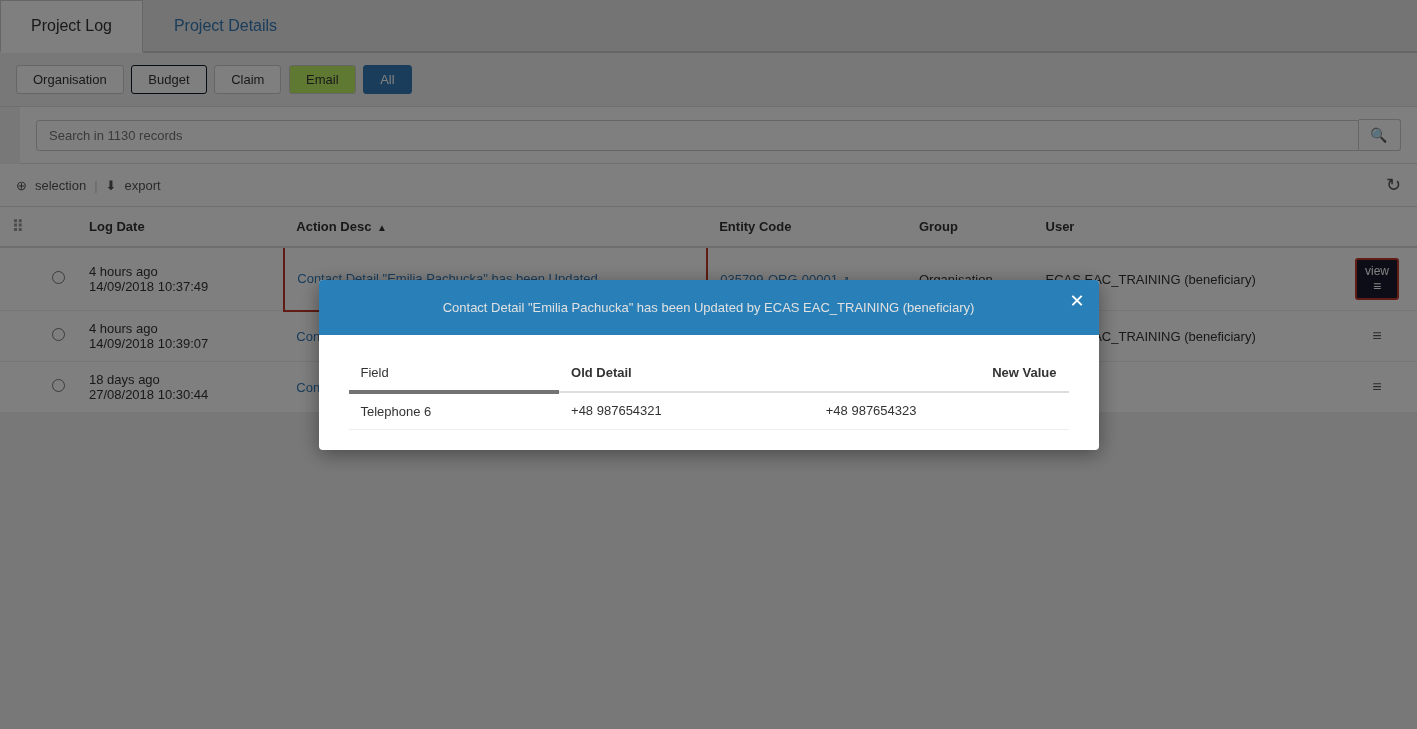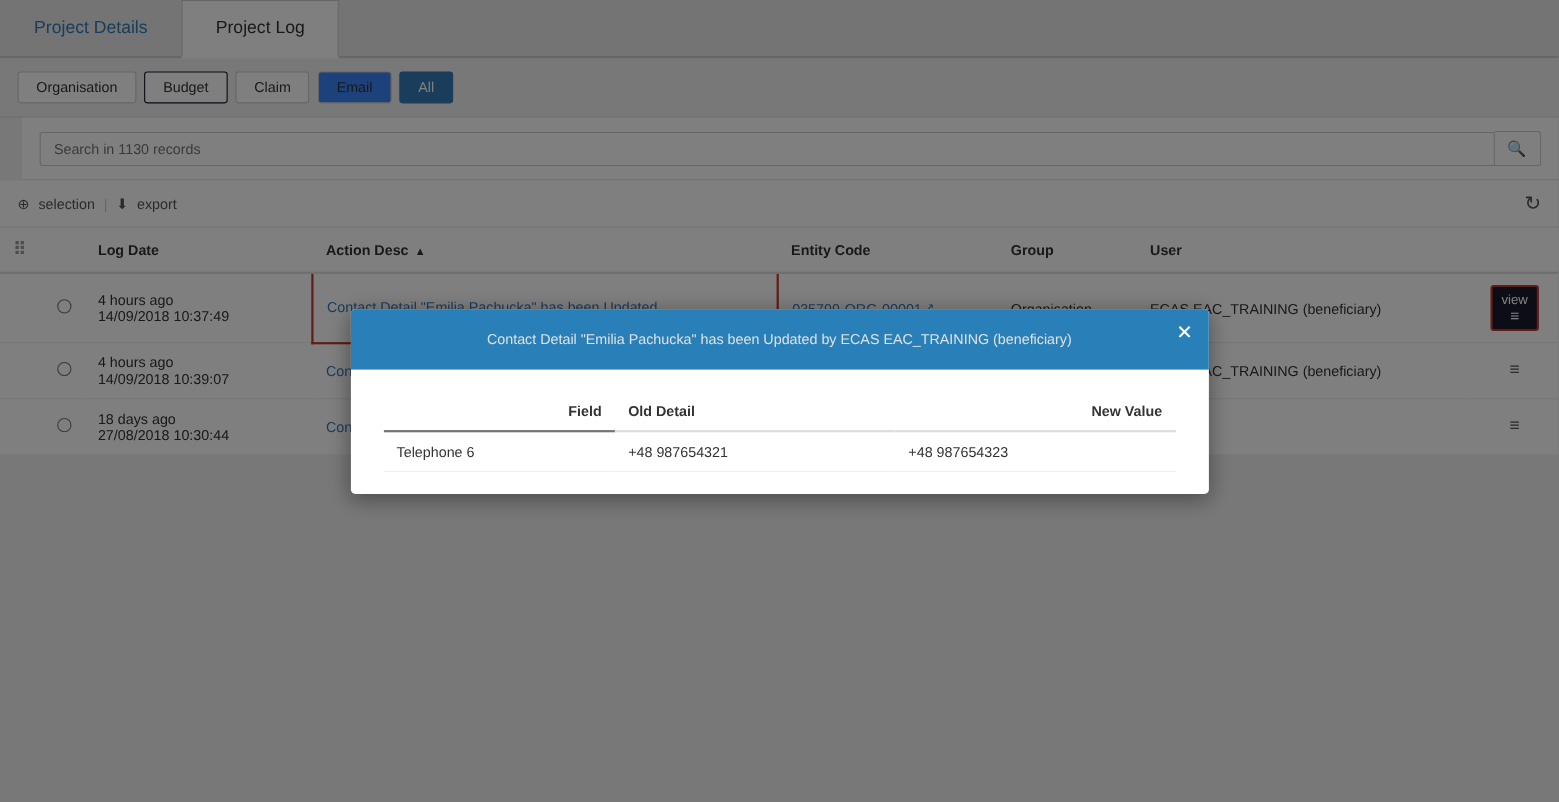--- a/index.html
+++ b/index.html
@@ -7,33 +7,33 @@
     table { width: 100%; border-collapse: collapse; }
     th { padding: 10px 12px; text-align: left; font-weight: bold; font-size: 13px; border-bottom: 2px solid #ddd; background: #fff; color: #333; }
     td { padding: 10px 12px; border-bottom: 1px solid #eee; font-size: 13px; vertical-align: middle; }
     .action-link { color: #337ab7; cursor: pointer; text-decoration: none; }
     .entity-link { color: #337ab7; cursor: pointer; text-decoration: none; display: flex; align-items: center; gap: 3px; }
   </style>
 </head>
 <body>
 
 <div style="display:flex; align-items:flex-end; background:#e8e8e8; border-bottom: 2px solid #ccc; padding: 0 0 0 0;">
+  <div style="padding:16px 30px; font-size:16px; cursor:pointer; color:#333; background:#fff; border-top:1px solid #ccc; border-left:1px solid #ccc; border-right:1px solid #ccc; border-bottom:2px solid #fff; margin-bottom:-2px;">
+    <span>Project Log</span>
+  </div>
   <div style="padding:16px 30px; font-size:16px; cursor:pointer; color:#337ab7; background:#e8e8e8; border-top:1px solid transparent; border-left:1px solid transparent; border-right:1px solid transparent;">
     <span>Project Details</span>
-  </div>
-  <div style="padding:16px 30px; font-size:16px; cursor:pointer; color:#333; background:#fff; border-top:1px solid #ccc; border-left:1px solid #ccc; border-right:1px solid #ccc; border-bottom:2px solid #fff; margin-bottom:-2px;">
-    <span>Project Log</span>
   </div>
 </div>
 
 <div style="background:#f0f0f0; padding:12px 16px; border-bottom:1px solid #ddd;">
   <button style="display:inline-block;padding:6px 16px;margin-right:4px;border:1px solid #ccc;background:#fff;color:#333;cursor:pointer;border-radius:3px;font-size:13px;">Organisation</button>
   <button style="display:inline-block;padding:6px 16px;margin-right:4px;border:1px solid #0f172a;background:#fff;color:#333;cursor:pointer;border-radius:3px;font-size:13px;">Budget</button>
   <button style="display:inline-block;padding:6px 16px;margin-right:4px;border:1px solid #ccc;background:#fff;color:#333;cursor:pointer;border-radius:3px;font-size:13px;">Claim</button>
-  <button style="display:inline-block;padding:6px 16px;margin-right:4px;border:1px solid #ccc;background:#3b82f6;color:#333;cursor:pointer;border-radius:3px;font-size:13px;">Email</button>
+  <button style="display:inline-block;padding:6px 16px;margin-right:4px;border:1px solid #ccc;background:#bef264;color:#333;cursor:pointer;border-radius:3px;font-size:13px;">Email</button>
   <button style="display:inline-block;padding:6px 16px;margin-right:4px;border:1px solid #337ab7;background:#337ab7;color:#fff;cursor:pointer;border-radius:3px;font-size:13px;">All</button>
 </div>
 
 <div style="padding:12px 16px; background:#fff; border-bottom:1px solid #ddd; display:flex; align-items:center;margin-left:20px;">
   <input type="text" style="flex: 1 1 0%; border: 1px solid rgb(204, 204, 204); padding: 7px 12px; font-size: 13px; outline: none; border-radius: 3px 0px 0px 3px;" placeholder="Search in 1130 records">
   <button style="padding:7px 12px;background:#fff;border:1px solid #ccc;border-left:none;cursor:pointer;border-radius:0 3px 3px 0;font-size:14px;">
     <span>🔍</span>
   </button>
 </div>
 
@@ -146,21 +146,21 @@
 
     <div style="background:#2980b9;color:#fff;padding:20px 30px;text-align:center;position:relative;">
       <button style="position:absolute;top:10px;right:14px;color:#fff;cursor:pointer;font-size:18px;background:none;border:none;">✕</button>
       <div style="font-size:13px;color:#e0e0e0;">Contact Detail "Emilia Pachucka" has been Updated by ECAS EAC_TRAINING (beneficiary)</div>
     </div>
 
     <div style="padding:20px 30px;">
       <table style="width:100%;border-collapse:collapse;">
         <thead>
           <tr>
-            <th style="padding:10px 12px;text-align:right;font-weight:bold;font-size:13px;border-bottom:2px solid #737373;">Field</th>
+            <th style="padding:10px 12px;text-align:left;font-weight:normal;font-size:13px;border-bottom:4px solid #737373;">Field</th>
             <th style="padding:10px 12px;text-align:left;font-weight:bold;font-size:13px;border-bottom:2px solid #ddd;">Old Detail</th>
             <th style="padding:10px 12px;text-align:right;font-weight:bold;font-size:13px;border-bottom:2px solid #ddd;">New Value</th>
           </tr>
         </thead>
         <tbody>
           <tr>
             <td style="padding:10px 12px;border-bottom:1px solid #eee;font-size:13px;">Telephone 6</td>
             <td style="padding:10px 12px;border-bottom:1px solid #eee;font-size:13px;">+48 987654321</td>
             <td style="padding:10px 12px;border-bottom:1px solid #eee;font-size:13px;">+48 987654323</td>
           </tr>

